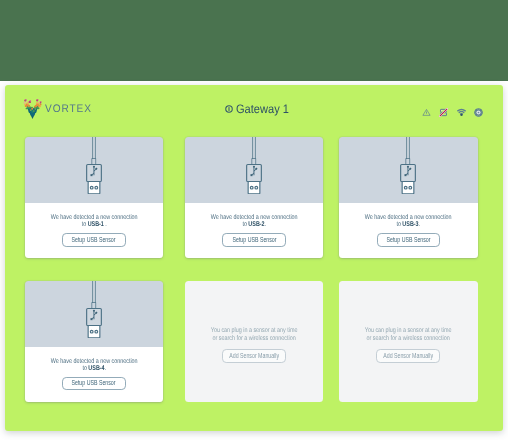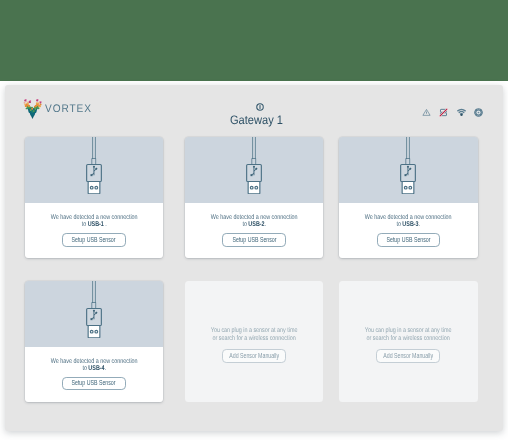--- a/index.html
+++ b/index.html
@@ -5,31 +5,31 @@
 <style>
   html,body{margin:0;padding:0;}
   body{width:508px;height:440px;overflow:hidden;background:#ffffff;
        font-family:"Liberation Sans",sans-serif;
        -webkit-font-smoothing:antialiased;
        text-rendering:geometricPrecision;}
 
   .topband{position:absolute;left:0;top:0;width:508px;height:80.5px;background:#4a734f;}
 
   .appwin{position:absolute;left:5px;top:85px;width:498px;height:346px;
-          background:#e5e5e5;border-radius:3px;
+          background:#bef264;border-radius:3px;
           box-shadow:0 2px 7px rgba(70,80,90,.26);overflow:hidden;}
 
   
   .header{position:relative;height:54px;}
   .logo{position:absolute;left:17px;top:14px;display:flex;align-items:center;gap:2px;}
   .logotext{font-size:11.0px;letter-spacing:1.0px;color:#53788b;font-weight:400;
             line-height:1;padding-top:1px;display:inline-block;transform:scaleX(.92);transform-origin:left center;}
   .gwtitle{position:absolute;left:0;right:0;top:17.6px;text-align:center;
            font-size:12.3px;color:#2e5166;font-weight:400;line-height:1;
-           display:flex;align-items:center;justify-content:center;gap:3px;padding-left:11px;flex-direction:column;}
+           display:flex;align-items:center;justify-content:center;gap:3px;padding-left:11px;}
   .gwtitle span{display:inline-block;transform:scaleX(.90);transform-origin:left center;
                 white-space:nowrap;}
   .hicons{position:absolute;right:20px;top:23px;display:flex;gap:8.5px;align-items:center;}
   .hicons .ic{width:9px;height:9px;display:block;cursor:pointer;}
 
   
   .grid{position:absolute;left:19.5px;top:52px;width:455px;height:264px;}
   .card{position:absolute;}
   .card:nth-child(1){left:0px;top:0px;}
   .card:nth-child(2){left:160.3px;top:0px;}

